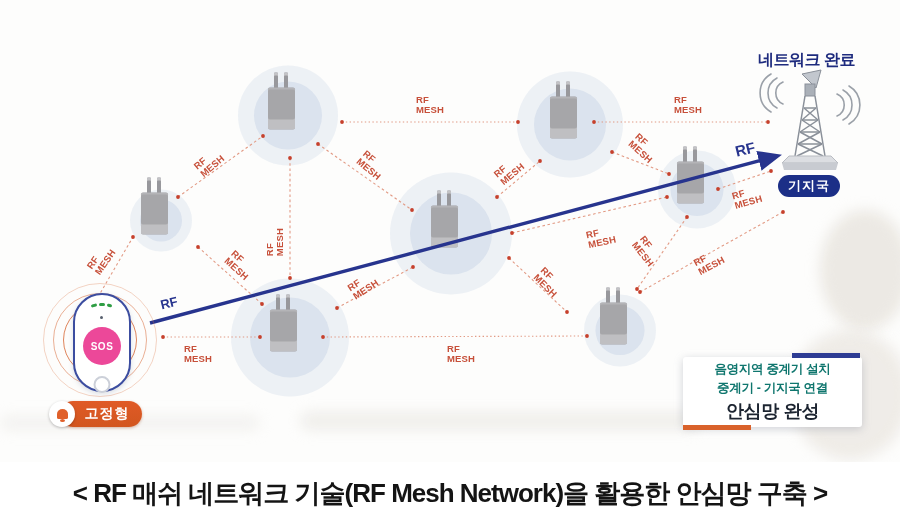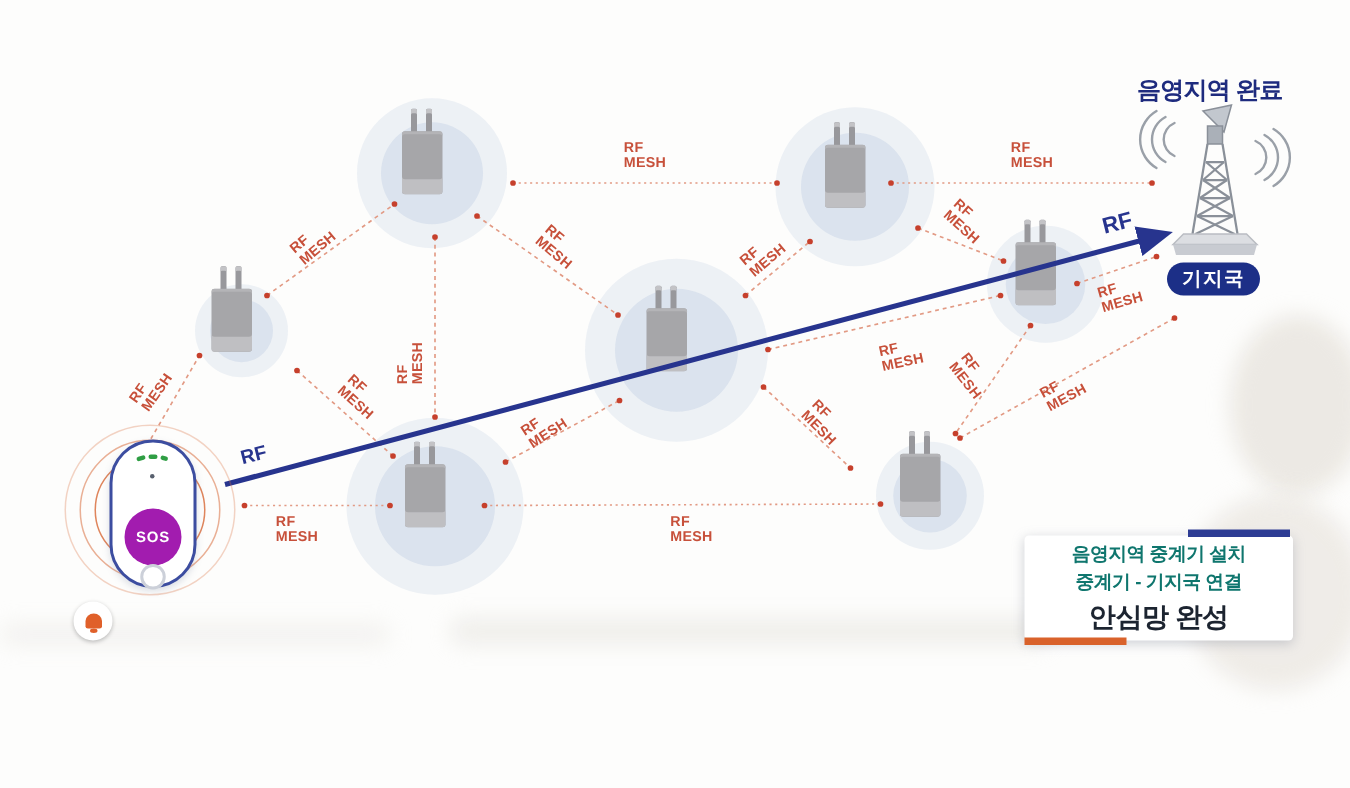--- a/index.html
+++ b/index.html
@@ -32,22 +32,22 @@
   #status-label{left:758px;top:50px;width:120px;font-size:16px;font-weight:bold;color:#1e2b7e;letter-spacing:-0.5px;}
   #bs-pill{left:778px;top:175px;width:62px;height:22px;background:#1c2f87;border-radius:12px;
            color:#fff;font-size:13px;font-weight:bold;display:flex;align-items:center;justify-content:center;letter-spacing:1px;}
   
   .ring{position:absolute;border-radius:50%;border:1.5px solid #d9703f;transform:translate(-50%,-50%);}
   #sos-body{left:73px;top:293px;width:54px;height:95px;background:#fff;border:2px solid #3c4da0;
             border-radius:29px;box-shadow:0 2px 5px rgba(120,130,160,.25);}
   #sos-logo{left:16px;top:7px;width:22px;height:9px;position:absolute;}
   #sos-logo i{position:absolute;background:#2f9e44;border-radius:2px;display:block;}
   #sos-dot{position:absolute;left:25px;top:21px;width:3px;height:3px;border-radius:50%;background:#58606e;}
-  #sos-circle{position:absolute;left:50%;top:44px;transform:translateX(-50%);width:38px;height:38px;border-radius:50%;
-              background:#a21caf;color:#fff;font-size:10px;font-weight:bold;letter-spacing:.5px;
+  #sos-circle{position:absolute;left:50%;top:32px;transform:translateX(-50%);width:38px;height:38px;border-radius:50%;
+              background:#ec4899;color:#fff;font-size:10px;font-weight:bold;letter-spacing:.5px;
               display:flex;align-items:center;justify-content:center;}
   #sos-btn{position:absolute;left:50%;top:81px;transform:translateX(-50%);width:13px;height:13px;border-radius:50%;
            border:2px solid #ccd0d9;background:#fff;}
   
   #type-pill{left:60px;top:401px;width:82px;height:26px;border-radius:14px;
              background:linear-gradient(180deg,#e05a26,#d2561f);display:flex;align-items:center;justify-content:center;
              color:#fff;font-size:14px;font-weight:bold;padding-left:12px;box-sizing:border-box;letter-spacing:1px;
              box-shadow:0 1px 3px rgba(160,80,40,.4);}
   #type-icon-wrap{left:49px;top:401px;width:26px;height:26px;border-radius:50%;background:#fff;
                   box-shadow:0 1px 3px rgba(0,0,0,.25);display:flex;align-items:center;justify-content:center;}
@@ -272,21 +272,21 @@
     <defs>
       <marker id="ah" markerWidth="8" markerHeight="8" refX="5.5" refY="3" orient="auto">
         <path d="M0,0 L7,3 L0,6 Z" fill="#27348e"></path>
       </marker>
     </defs>
     <line id="main-arrow-line" marker-end="url(#ah)" stroke="#27348e" stroke-width="3.4" x1="150" y1="323" x2="777" y2="156"></line>
   </svg>
   <div class="rf-lab" style="left:169px;top:303px;font-size:13px;">RF</div>
   <div class="rf-lab" style="left:745px;top:149px;font-size:15px;">RF</div>
 
-  <div class="abs" id="status-label">음영지역 완료</div>
+  <div class="abs" id="status-label">네트워크 완료</div>
   <svg class="layer" style="left:755px;top:68px;" width="110" height="108">
 
     <g stroke="#9aa0a8" stroke-width="1.6" fill="none" stroke-linecap="round">
       <path d="M28,14 a12,12 0 0 0 0,22"></path>
       <path d="M22,10 a17,17 0 0 0 0,30"></path>
       <path d="M16,6  a22,22 0 0 0 0,38"></path>
       <path d="M82,26 a12,12 0 0 1 0,22"></path>
       <path d="M88,22 a17,17 0 0 1 0,30"></path>
       <path d="M94,18 a22,22 0 0 1 0,38"></path>
     </g>
@@ -324,26 +324,30 @@
   <div class="abs" id="sos-body">
     <div id="sos-logo">
       <i style="left:0;top:2px;width:6px;height:3px;transform:rotate(-15deg);"></i>
       <i style="left:8px;top:1px;width:6px;height:3px;"></i>
       <i style="left:16px;top:2px;width:5px;height:3px;transform:rotate(15deg);"></i>
     </div>
     <div id="sos-dot"></div>
     <div id="sos-circle">SOS</div>
     <div id="sos-btn"></div>
   </div>
+  <div class="abs" id="type-pill">고정형</div>
   <div class="abs" id="type-icon-wrap">
     <div id="type-icon"></div>
   </div>
 
   <div class="abs" id="info-box">
     <div id="info-bar-top"></div>
     <div id="info-bar-bottom"></div>
     <div class="info-line">음영지역 중계기 설치</div>
     <div class="info-line">중계기 - 기지국 연결</div>
     <div class="info-line strong">안심망 완성</div>
   </div>
 
+  <div class="abs" id="caption">
+    <span>&lt; RF 매쉬 네트워크 기술(RF Mesh Network)을 활용한 안심망 구축 &gt;</span>
+  </div>
 
 </div>
 
 </body></html>

